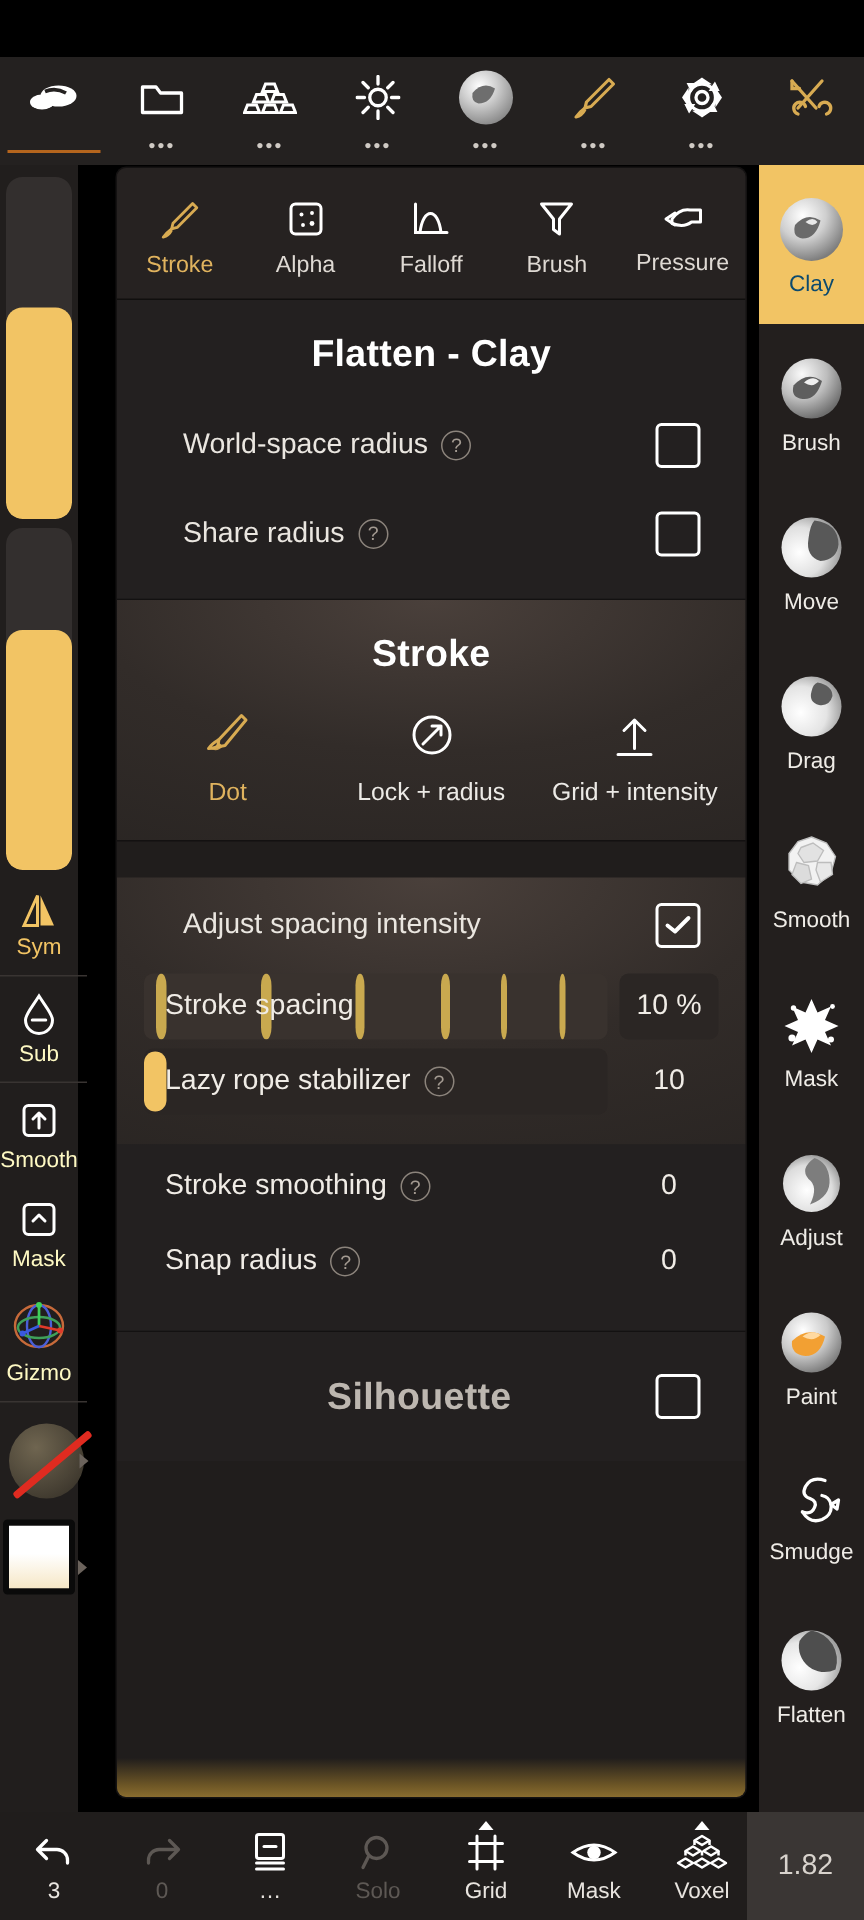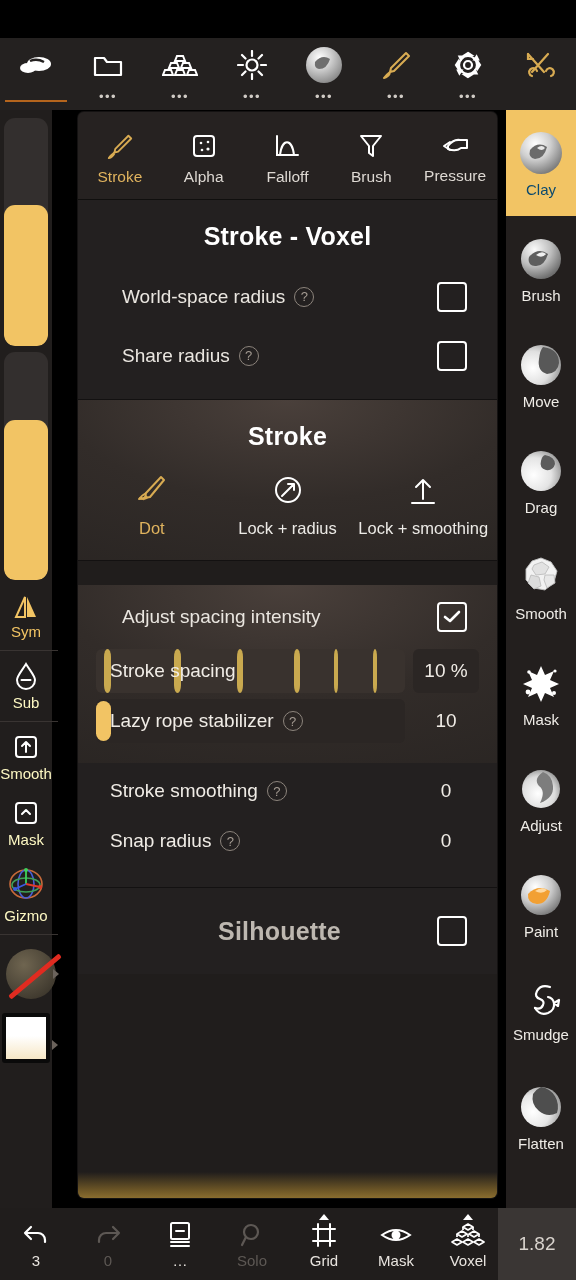--- a/index.html
+++ b/index.html
@@ -454,21 +454,21 @@
           <svg width="32" height="26" viewBox="0 0 32 26">
             <path d="M9 13 q5 -7 12 -6 l7 0 l0 8 l-6 0 q-5 4 -13 1z" fill="none" stroke="#fff" stroke-width="2" stroke-linejoin="round"></path>
             <path d="M11 9 l-6 4 l6 4" fill="none" stroke="#fff" stroke-width="2" stroke-linecap="round" stroke-linejoin="round"></path>
           </svg>
         </span>
         <span class="plabel">Pressure</span>
       </div>
     </div>
 
     <div class="sec sec-dark">
-      <div class="sec-title">Stroke - Voxel</div>
+      <div class="sec-title">Flatten - Clay</div>
 
       <div class="row">
         <span class="rlbl">World-space radius</span>
         <span class="qmark">?</span>
         <span class="rspacer"></span>
         <span class="cbox">
           
         </span>
       </div>
 
@@ -511,21 +511,21 @@
           </span>
           <span class="mlabel">Lock + radius</span>
         </div>
 
         <div class="mode">
           <span>
             <svg width="34" height="34" viewBox="0 0 34 34">
               <path d="M17 26 V7 M10 14 l7 -7 l7 7 M6 30 h22" fill="none" stroke="#fff" stroke-width="2" stroke-linecap="round" stroke-linejoin="round"></path>
             </svg>
           </span>
-          <span class="mlabel">Lock + smoothing</span>
+          <span class="mlabel">Grid + intensity</span>
         </div>
       </div>
     </div>
 
     <div class="sec-divider"></div>
 
     <div class="sec sec-lit" style="padding-bottom:14px;margin-top:24px;">
       <div class="row" style="height:64px;">
         <span class="rlbl">Adjust spacing intensity</span>
         <span class="rspacer"></span>

